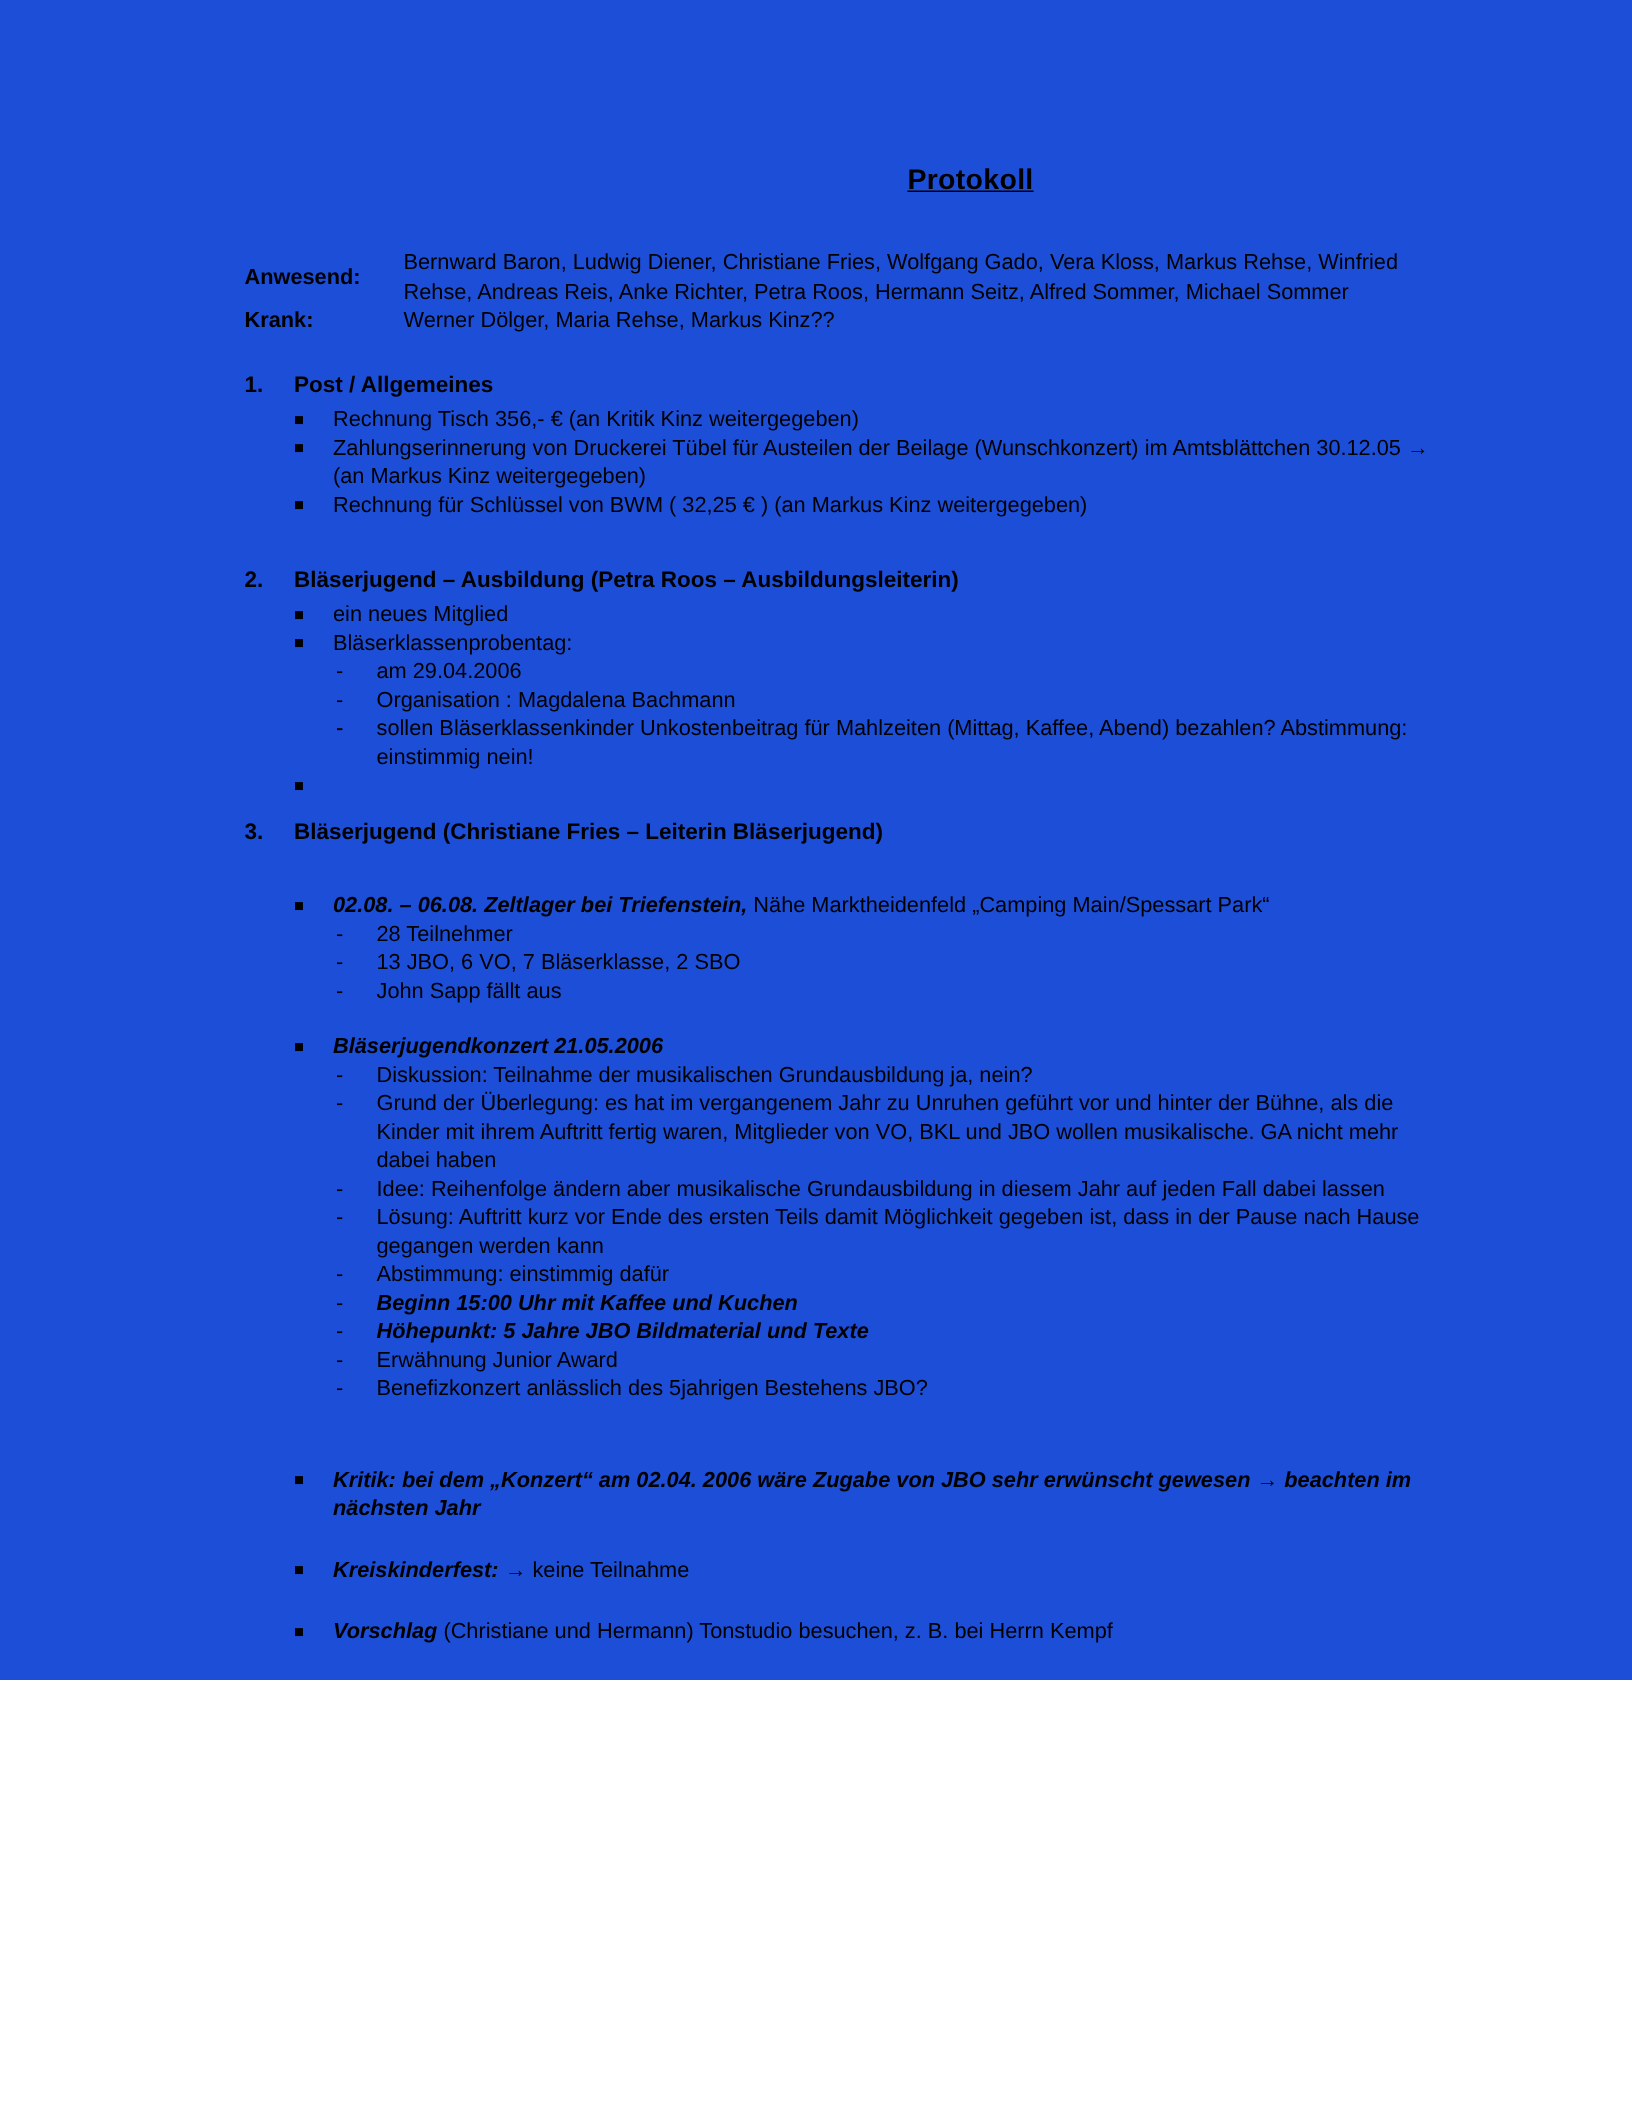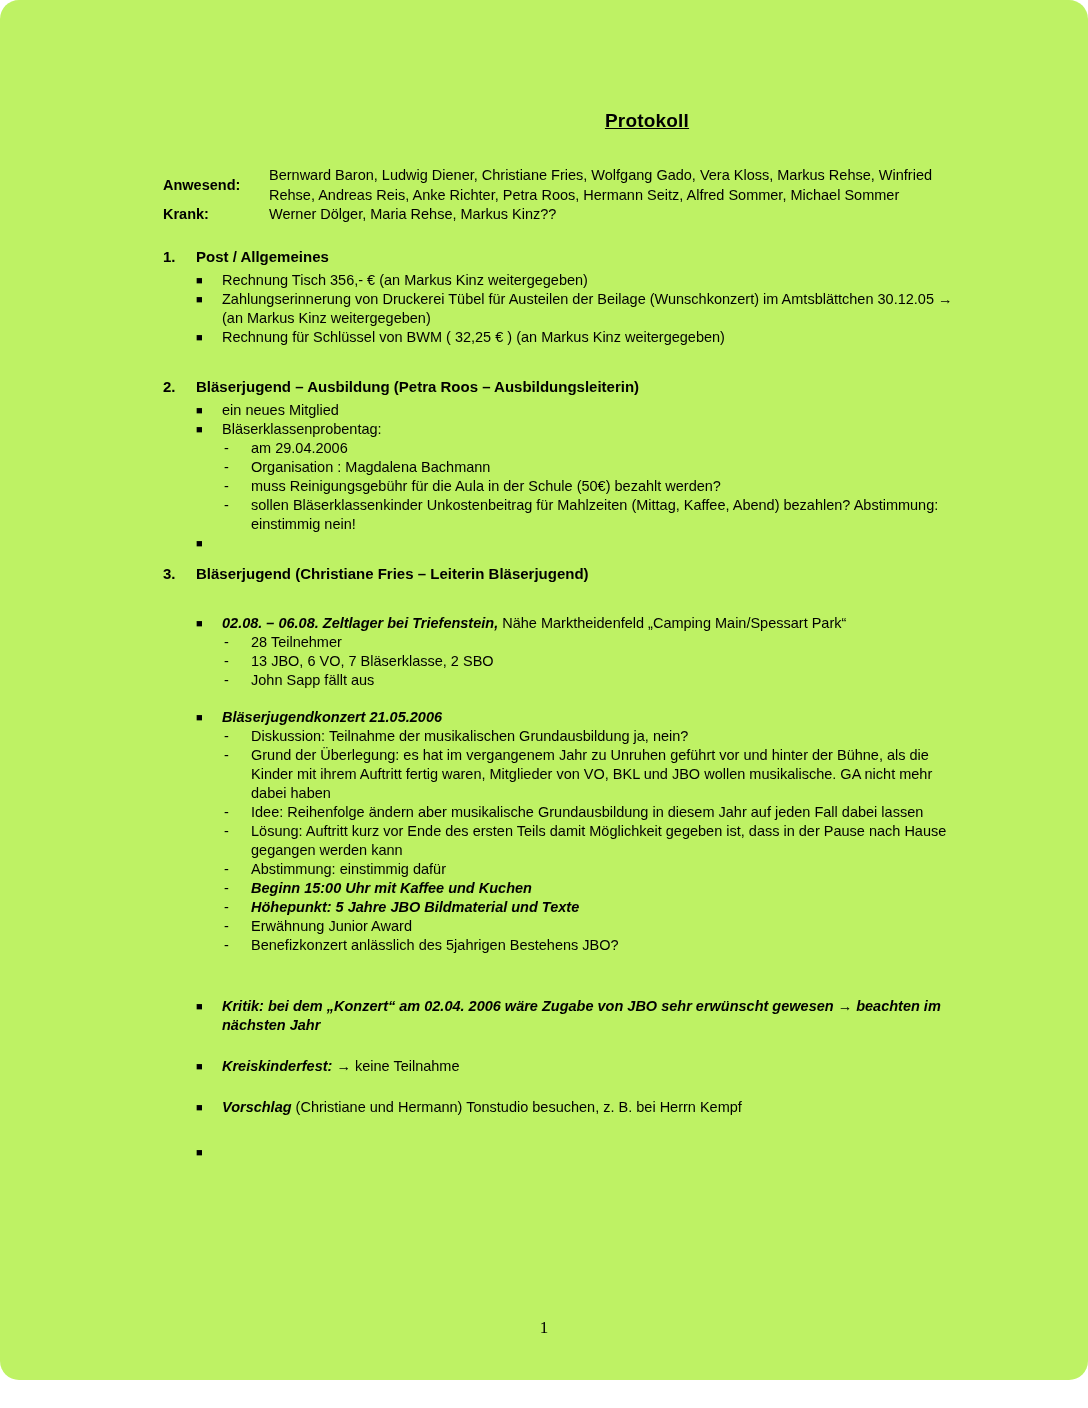--- a/index.html
+++ b/index.html
@@ -7,25 +7,24 @@
     padding: 0;
     background: #ffffff;
   }
   body {
     font-family: "Liberation Sans", sans-serif;
     color: #000000;
   }
   .page {
     position: relative;
     width: 1088px;
-    height: 1380px;
-    background: #bef264;
+    height: 1120px;
+    background: #1d4ed8;
     box-sizing: border-box;
     overflow: hidden;
-    border-radius: 19px;
   }
   .content {
     position: absolute;
     left: 163px;
     top: 110px;
     width: 790px;
   }
 
   
   .doc-title {
@@ -161,42 +160,42 @@
         <div class="attend-value">Werner Dölger, Maria Rehse, Markus Kinz??</div>
       </div>
     </div>
 
     <div class="section">
       <div class="section-head">
         <div class="section-num">1.</div>
         <div class="section-title">Post / Allgemeines</div>
       </div>
       <ul class="b1">
-        <li class="b1-item"><span class="marker">■</span><span>Rechnung Tisch 356,- € (an Markus Kinz weitergegeben)</span></li>
+        <li class="b1-item"><span class="marker">■</span><span>Rechnung Tisch 356,- € (an Kritik Kinz weitergegeben)</span></li>
         <li class="b1-item"><span class="marker">■</span><span>Zahlungserinnerung von Druckerei Tübel für Austeilen der Beilage (Wunschkonzert) im Amtsblättchen 30.12.05 → (an Markus Kinz weitergegeben)</span></li>
         <li class="b1-item"><span class="marker">■</span><span>Rechnung für Schlüssel von BWM ( 32,25 € ) (an Markus Kinz weitergegeben)</span></li>
       </ul>
     </div>
 
     <div class="gap-lg"></div>
 
     <div class="section">
       <div class="section-head">
         <div class="section-num">2.</div>
         <div class="section-title">Bläserjugend – Ausbildung (Petra Roos – Ausbildungsleiterin)</div>
       </div>
       <ul class="b1">
         <li class="b1-item"><span class="marker">■</span><span>ein neues Mitglied</span></li>
         <li class="b1-item">
           <span class="marker">■</span>
           <span>Bläserklassenprobentag:</span>
           <ul class="b2">
             <li class="b2-item"><span class="marker">-</span><span>am 29.04.2006</span></li>
             <li class="b2-item"><span class="marker">-</span><span>Organisation : Magdalena Bachmann</span></li>
-            <li class="b2-item"><span class="marker">-</span><span>muss Reinigungsgebühr für die Aula in der Schule (50€) bezahlt werden?</span></li>
+            <li class="b2-item"><span class="marker">-</span></li>
             <li class="b2-item"><span class="marker">-</span><span>sollen Bläserklassenkinder Unkostenbeitrag für Mahlzeiten (Mittag, Kaffee, Abend) bezahlen? Abstimmung: einstimmig nein!</span></li>
           </ul>
         </li>
         <li class="b1-item"><span class="marker">■</span></li>
       </ul>
     </div>
 
     <div class="gap-lg"></div>
 
     <div class="section">

